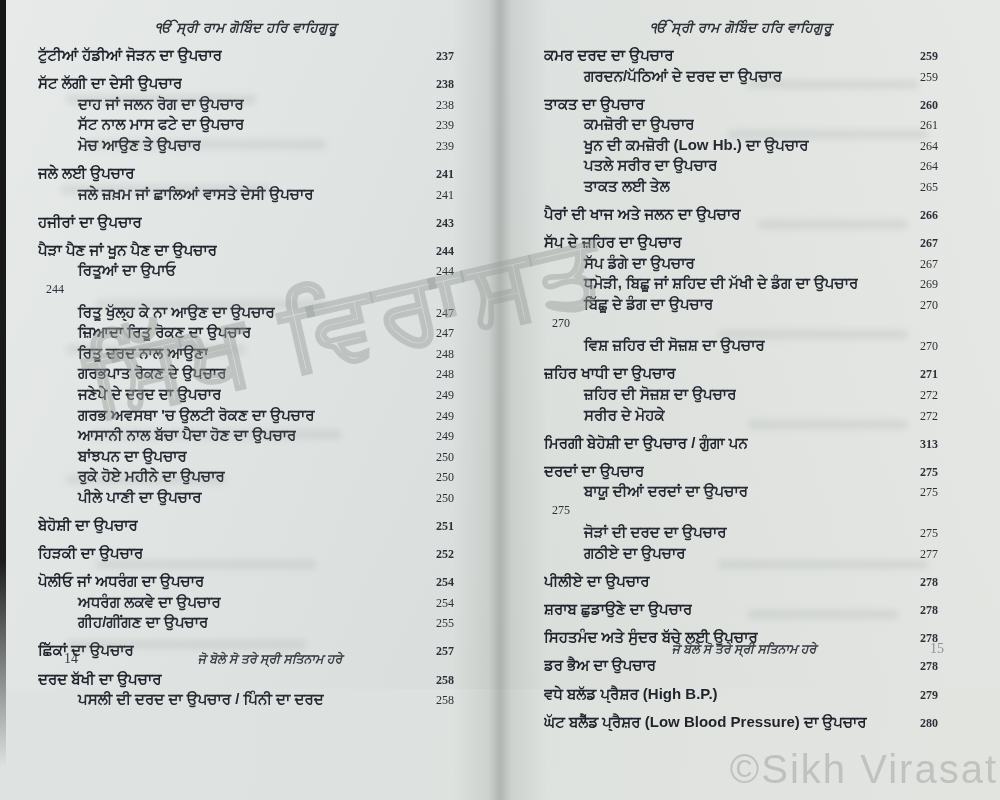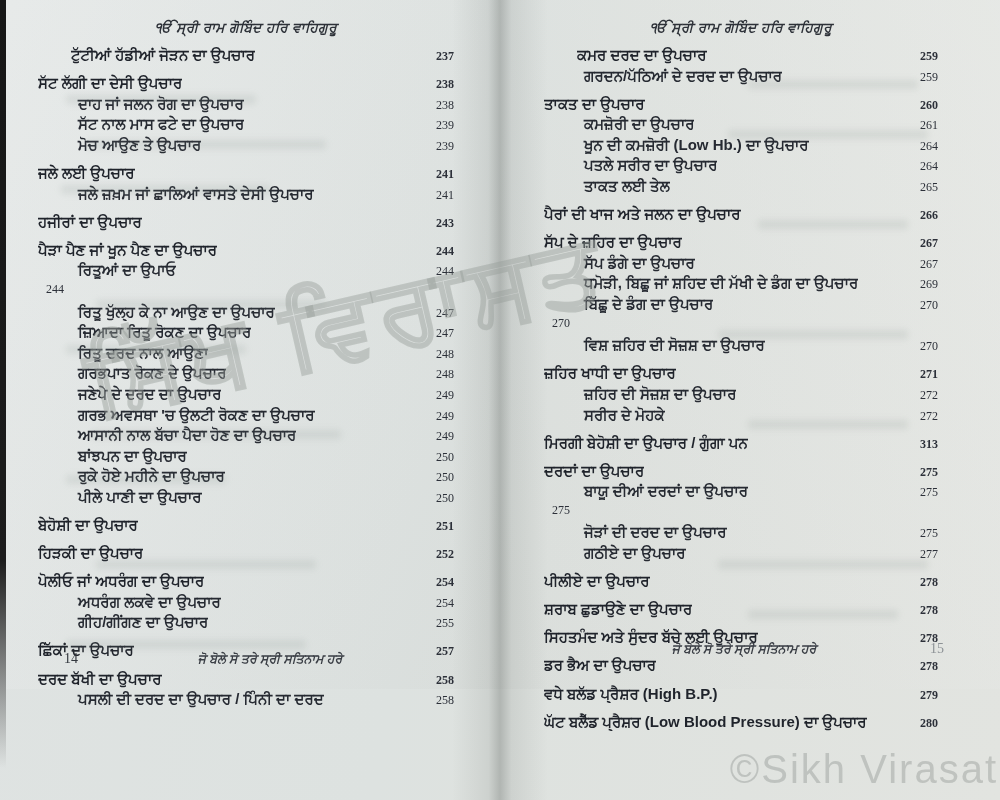--- a/index.html
+++ b/index.html
@@ -44,21 +44,21 @@
   .toc{position:relative;}
   .row{
     display:flex;justify-content:space-between;align-items:baseline;
     height:20.6px;white-space:nowrap;color:#262a32;font-size:15px;
   }
   .row .title{overflow:hidden;}
   .row .pageno{font-size:12px;color:#2c3039;padding-left:8px;font-family:"Liberation Serif",serif;}
   .row.main{font-weight:700;margin-top:7.5px;color:#1f232b;}
   .row.main .pageno{font-weight:600;}
   .row.sub .title{padding-left:40px;font-weight:700;}
-  .toc .row:first-child{margin-top:0;margin-left:33px;}
+  .toc .row:first-child{margin-top:0;}
 
   .page-footer{
     position:absolute;left:0;right:0;display:flex;align-items:baseline;
     font-size:12.5px;color:#3a3e45;
   }
   .page-left  .page-footer{bottom:42px;padding:0 34px 0 58px;gap:8px;}
   .page-right .page-footer{bottom:52px;padding:0 56px 0 70px;}
   .footer-mantra{flex:1;text-align:center;font-style:italic;font-weight:600;white-space:nowrap;}
   .folio{font-family:"Liberation Serif",serif;font-size:14px;color:#33373e;}
   .folio.faded{color:#8d9296;}

